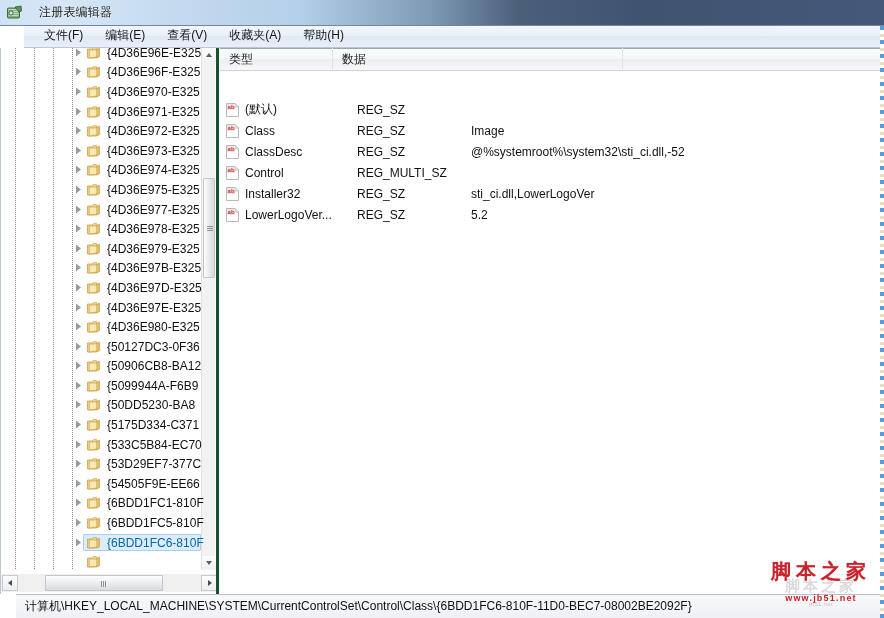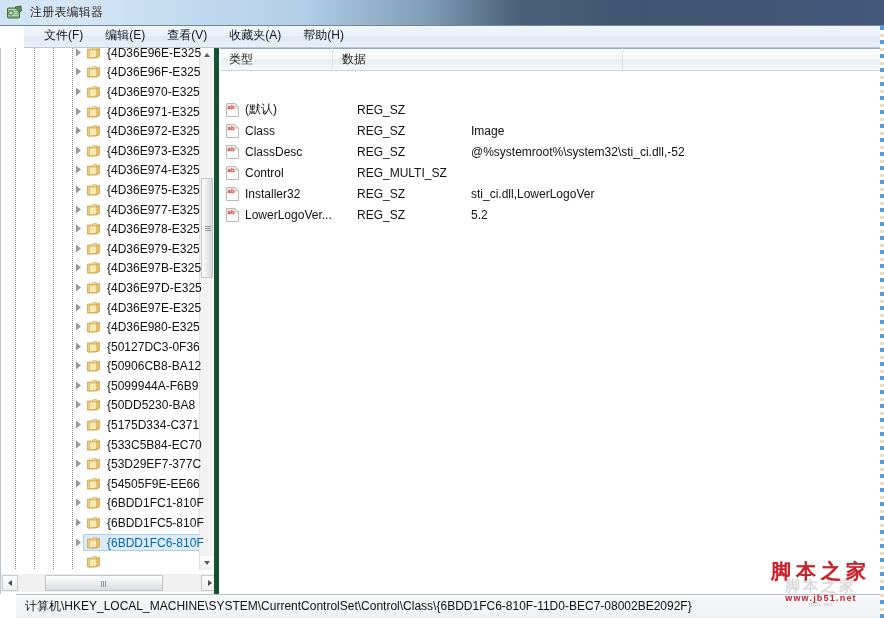--- a/index.html
+++ b/index.html
@@ -15,21 +15,21 @@
   #app { position:relative; width:884px; height:618px; overflow:hidden; }
 
   
   .titlebar{
     position:absolute; left:0; top:0; width:884px; height:26px;
     background:linear-gradient(to right,
        #cfe2f3 0px, #d6e8f7 60px, #c5dcf0 160px, #b4cfe8 300px,
        #7e9ab5 430px, #4a5f78 520px, #3f5470 640px, #44597a 884px);
     border-bottom:1px solid #6e87a3;
   }
-  .titlebar-inner{ display:flex; align-items:center; height:25px; padding-left:6px; gap:7px; }
+  .titlebar-inner{ display:flex; align-items:center; height:25px; padding-left:6px; gap:16px; }
   .app-icon{ position:relative; width:17px; height:16px; flex:none; }
   .title-text{
     font-size:12px; color:#1c1c1c; white-space:nowrap;
     text-shadow:0 1px 0 rgba(255,255,255,.75);
     letter-spacing:.2px;
   }
 
   
   .edge-dash{
     position:absolute; right:0; top:26px; width:4px; height:592px;
@@ -54,21 +54,21 @@
   
   .content{
     position:absolute; left:0; top:48px; width:884px; height:546px;
     background:#fff;
   }
 
   
   .tree-pane{
     position:absolute; left:0; top:0; width:219px; height:546px;
     background:#fff; overflow:hidden;
-    border-right:5px solid #14532d;
+    border-right:3px solid #14532d;
   }
   .tree-pane::before{ 
     content:""; position:absolute; left:0; top:0; width:1px; height:546px;
     background:#bdc7d1;
   }
   .tree-viewport{
     position:absolute; left:1px; top:0; width:204px; height:522px; overflow:hidden;
   }
   .tree-scroll{ position:absolute; left:0; top:-5px; width:260px; }
 

